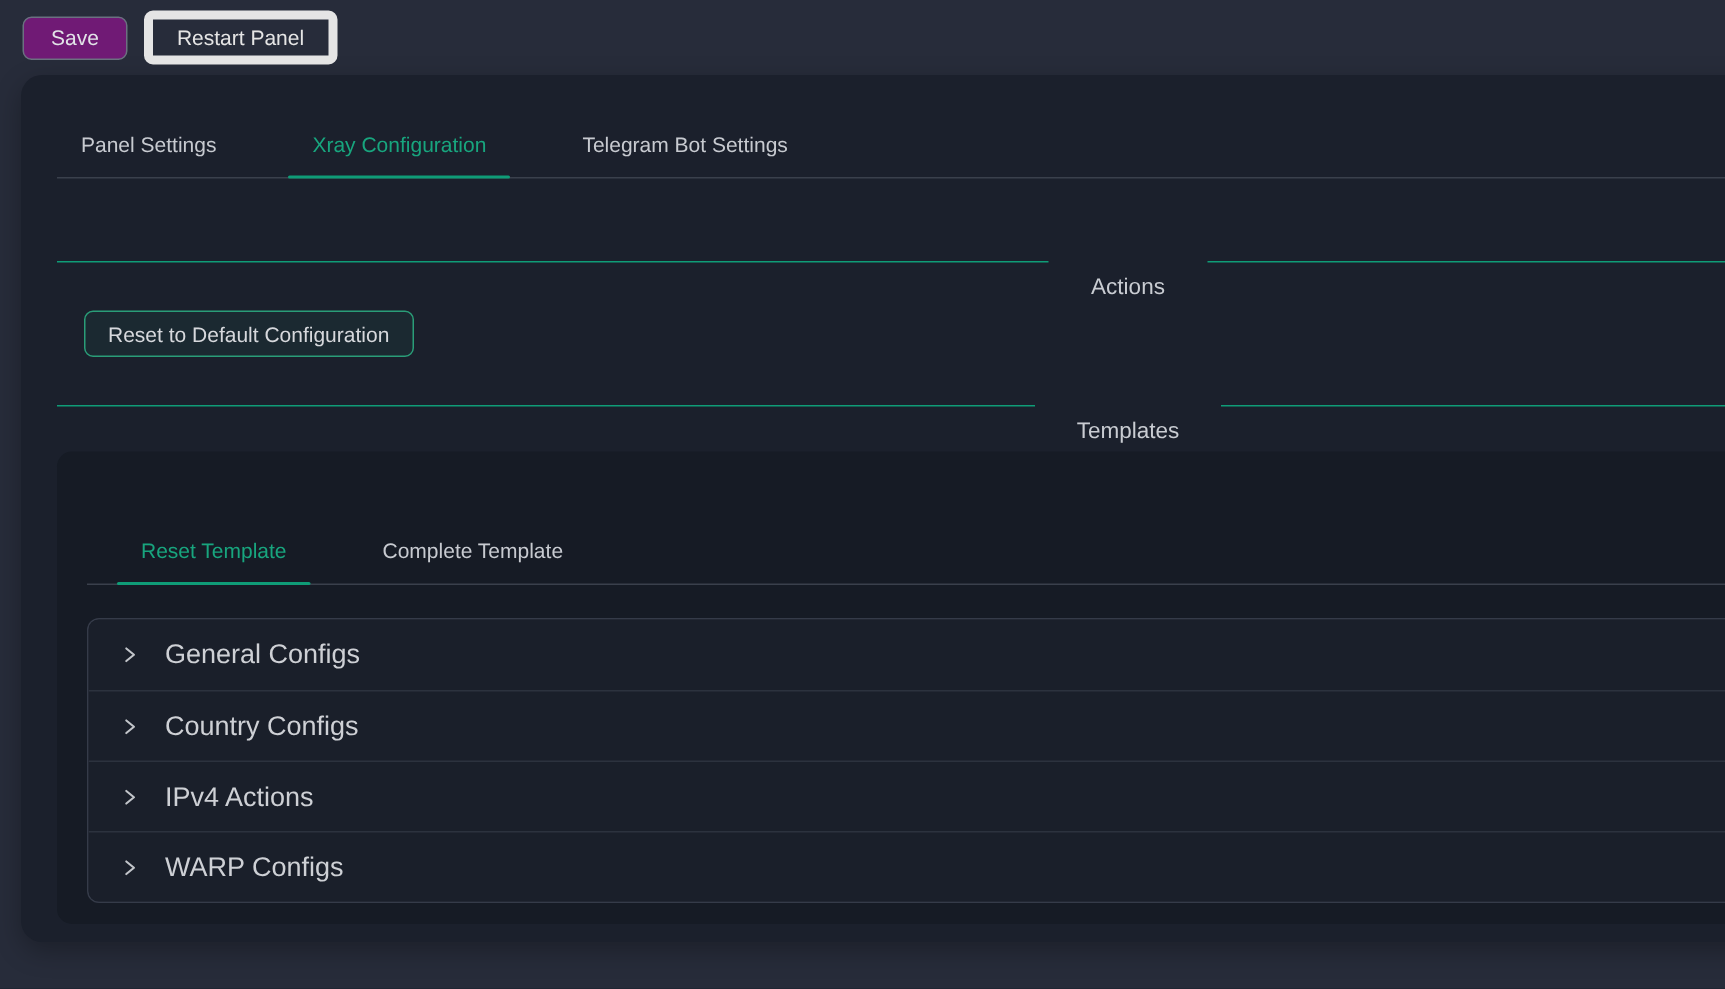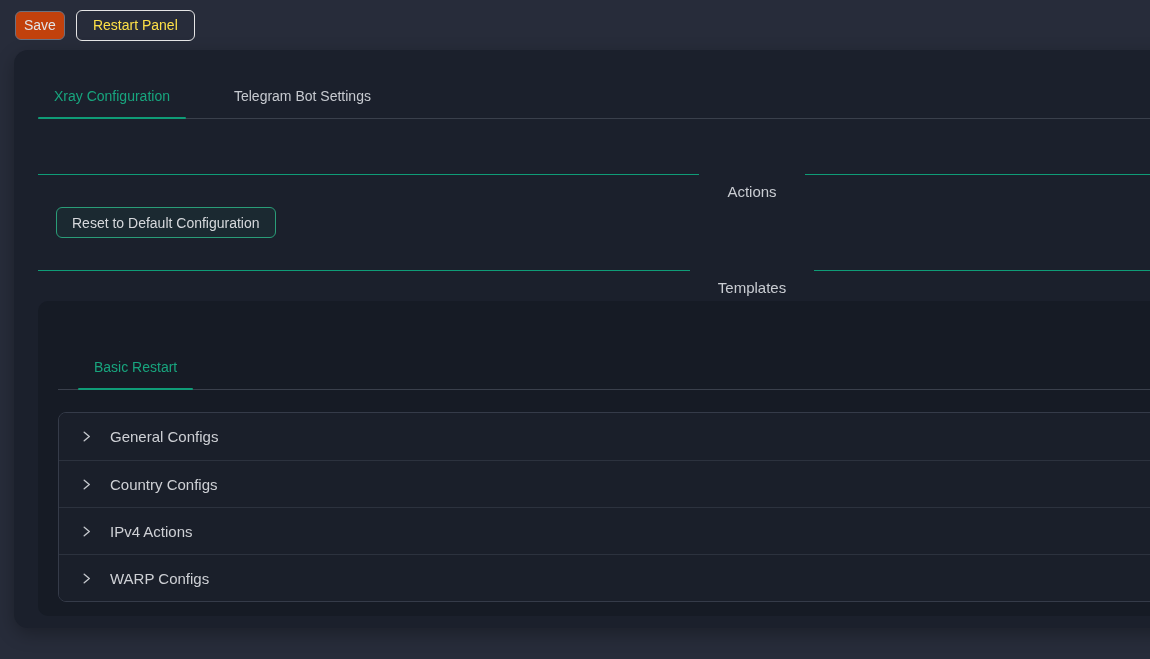--- a/index.html
+++ b/index.html
@@ -9,24 +9,24 @@
     background:#272c3a;
     font-family:"Liberation Sans", sans-serif;
     -webkit-font-smoothing:antialiased;
   }
 
   
   .topbar { position:absolute; top:0; left:0; width:100%; height:50px;
             display:flex; align-items:center; gap:11px; padding-left:15px; z-index:5; }
   .btn { font-family:"Liberation Sans", sans-serif; font-size:14px; border-radius:6px;
          cursor:pointer; display:inline-flex; align-items:center; justify-content:center; }
-  .btn-save { height:29px; padding:0 8px; background:#c2410c;
+  .btn-save { height:29px; padding:0 18px; background:#701a75;
               border:1px solid #6b7180; color:#e2e4e8; }
   .btn-restart { height:31px; padding:12px 16px; background:transparent;
-                 border:1px solid #e5e5e5; color:#fde047; }
+                 border:6px solid #e5e5e5; color:#e5e5e5; }
 
   
   .card { position:absolute; left:14px; top:50px; width:1476px; height:578px;
           background:#1b202c; border-radius:14px;
           box-shadow:0 6px 18px rgba(0,0,0,.28); }
 
   
   .tabbar { display:flex; gap:32px; border-bottom:1px solid #3a404c; }
   .tab { position:relative; height:44px; line-height:44px; padding:0 16px;
          font-size:14px; color:#c7cad0; cursor:pointer; white-space:nowrap; }
@@ -53,34 +53,35 @@
   .inner-card { margin-top:17px; height:315px; background:#161b25;
                 border-radius:10px; padding:44px 20px 0 20px; }
   .inner-tabbar .tab:first-child { margin-left:20px; }
 
   
   .collapse { margin-top:22px; border:1px solid #353b49; border-radius:8px;
               overflow:hidden; background:#1a1f2a; }
   .collapse-row { height:47px; display:flex; align-items:center; gap:17px;
                   padding-left:21px; background:#1a1f2a; cursor:pointer; }
   .collapse-row + .collapse-row { border-top:1px solid #2c323e; }
-  .collapse-label { font-size:15px; color:#ced0d5; }
+  .collapse-label { font-size:18px; color:#ced0d5; }
   .chevron { width:13px; height:13px; flex:0 0 auto; display:block; }
 </style>
 </head>
 <body>
 
 <div class="topbar">
   <button class="btn btn-save">Save</button>
   <button class="btn btn-restart">Restart Panel</button>
 </div>
 
 <div class="card">
 
   <div class="tabbar outer-tabbar">
+    <div class="tab">Panel Settings</div>
     <div class="tab active">Xray Configuration</div>
     <div class="tab">Telegram Bot Settings</div>
   </div>
 
   <div class="card-content">
 
     
     <div class="divider divider-actions">
       <span class="line"></span>
       <span class="label">Actions</span>
@@ -94,21 +95,22 @@
     <div class="divider divider-templates">
       <span class="line"></span>
       <span class="label">Templates</span>
       <span class="line"></span>
     </div>
 
     
     <div class="inner-card">
 
       <div class="tabbar inner-tabbar">
-        <div class="tab active">Basic Restart</div>
+        <div class="tab active">Reset Template</div>
+        <div class="tab">Complete Template</div>
       </div>
 
       <div class="collapse">
 
         <div class="collapse-row">
           <svg class="chevron" viewBox="0 0 13 13" fill="none">
             <polyline points="4.2,2.3 9.3,6.5 4.2,10.7" stroke="#c2c5ca" stroke-width="1.4" stroke-linecap="round" stroke-linejoin="round" fill="none"></polyline>
           </svg>
           <span class="collapse-label">General Configs</span>
         </div>

